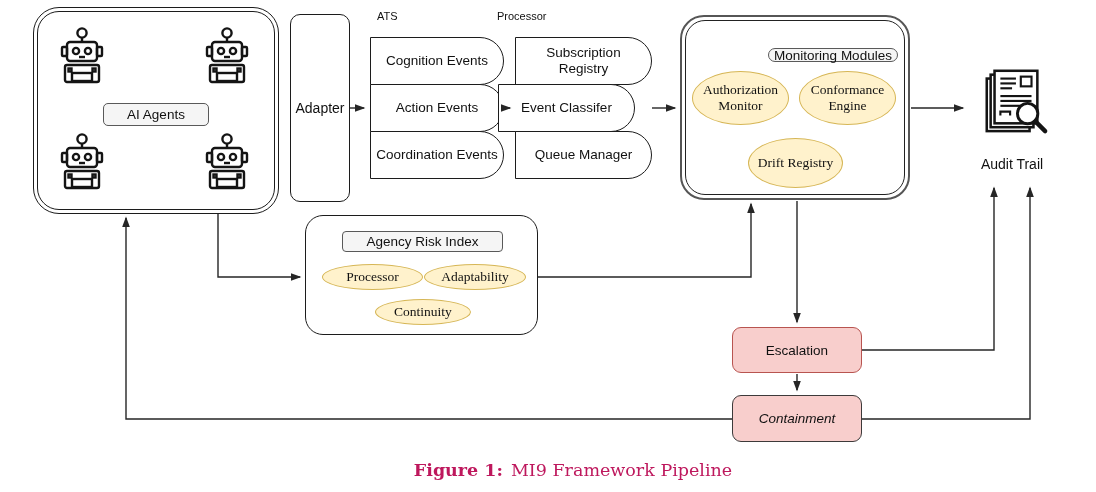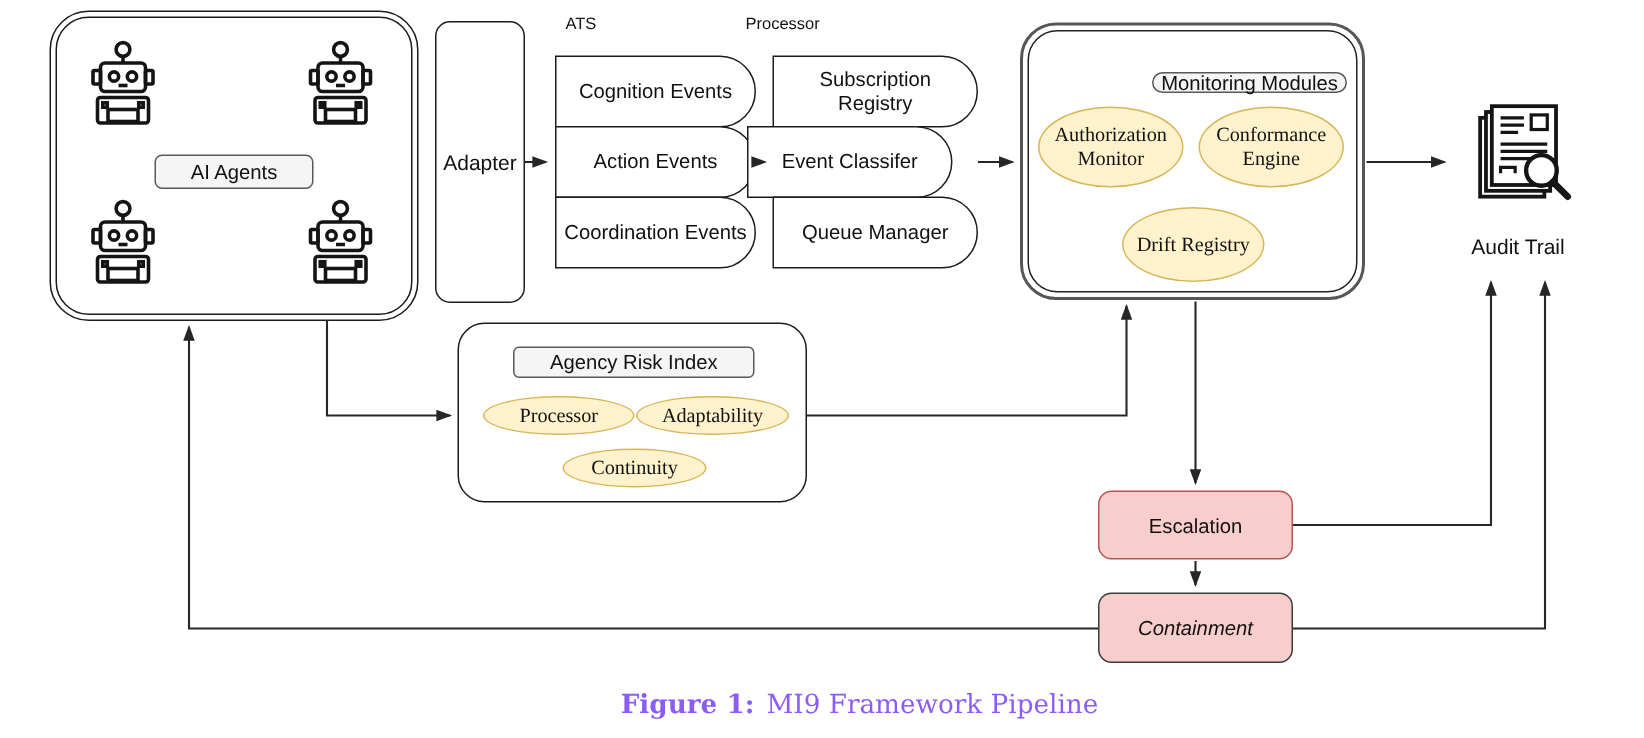--- a/index.html
+++ b/index.html
@@ -30,21 +30,21 @@
   .yell{background:#FFF2CC;border:1.4px solid #D6B656;border-radius:50%;
     font-size:13.5px;line-height:1.2;font-family:Liberation Serif, serif;}
   
   .pink{background:#F8CECC;border-radius:9px;font-size:13.5px;}
   .pink.red-br{border:1.5px solid #B85450;}
   .pink.dark-br{border:1.5px solid #3d3a3a;font-style:italic;}
   .hdr{font-size:11px;}
   .small-lbl{font-size:14px;}
   #caption{position:absolute;left:0;top:460px;width:1096px;text-align:center;
     padding-left:50px;box-sizing:border-box;
-    font-family:"DejaVu Serif","Liberation Serif",serif;font-size:17.5px;color:#8b5cf6;}
+    font-family:"DejaVu Serif","Liberation Serif",serif;font-size:17.5px;color:#be185d;}
   #caption b{margin-right:8px;}
   svg.lines{position:absolute;left:0;top:0;pointer-events:none;}
   .robot{position:absolute;}
 </style>
 </head>
 <body>
 
 <div id="canvas">
 
   <div class="abs dbl-outer" style="left:33px;top:7px;width:246px;height:207px;">

